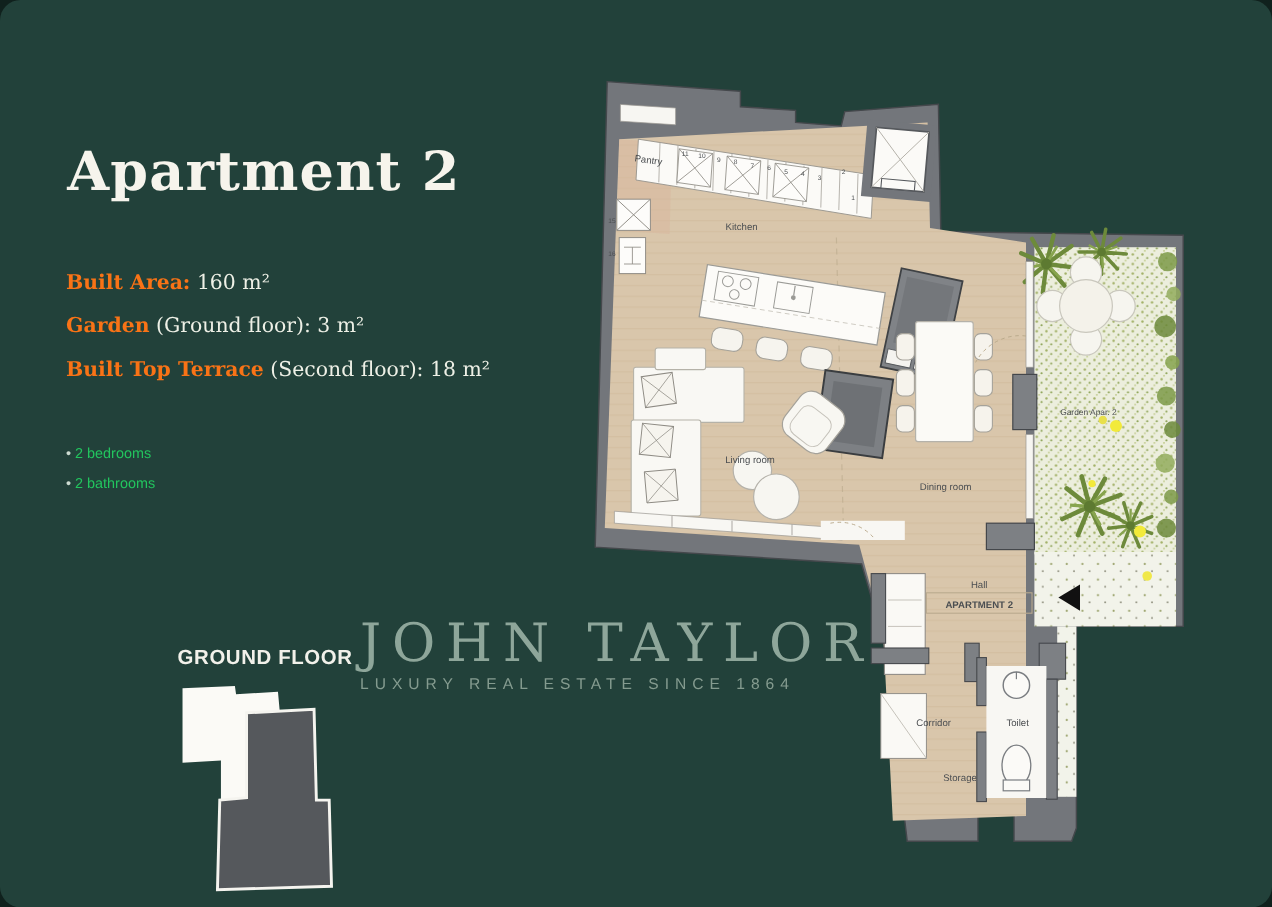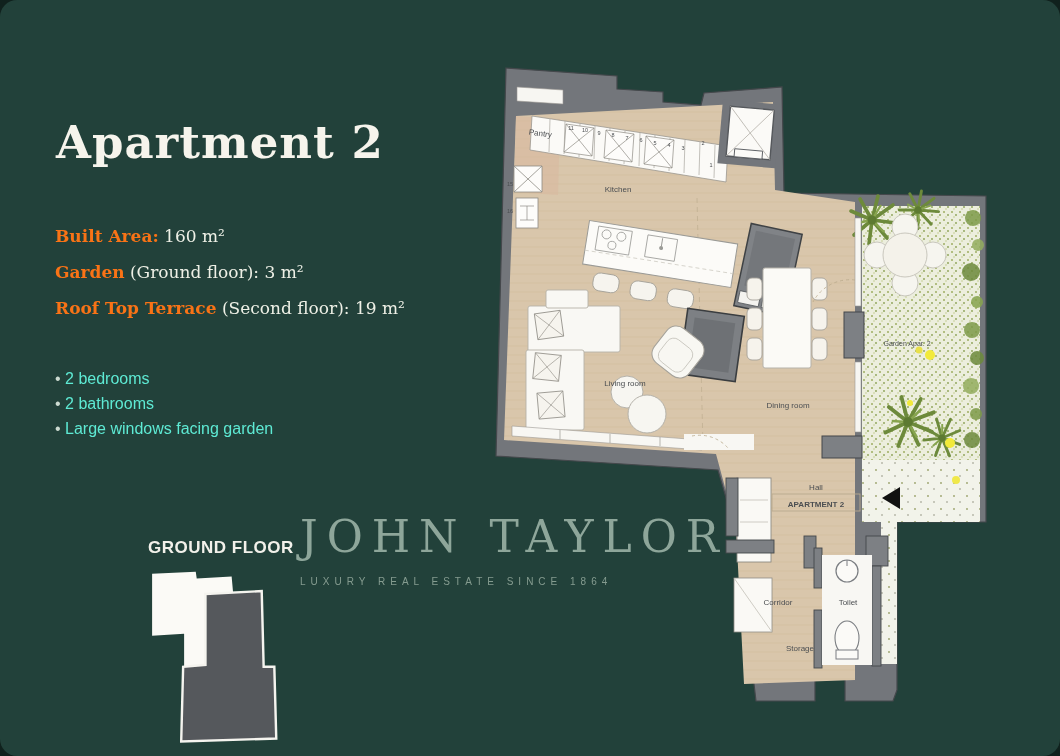--- a/index.html
+++ b/index.html
@@ -12,39 +12,39 @@
   
   .title{
     position:absolute;left:56px;top:116px;
     font-family:"DejaVu Serif",serif;font-weight:600;
     font-size:45px;letter-spacing:1px;color:#f6f4ec;
   }
   .specs{position:absolute;left:55px;top:226px;color:#eef0e6;
     font-family:"DejaVu Serif",serif;font-size:17px;}
   .spec-row{margin-bottom:15px;line-height:21px;}
   .spec-row b{font-weight:700;color:#f97316;}
-  .features{position:absolute;left:55px;top:366px;color:#5eead4;
-    font-size:16px;line-height:25px;}
+  .features{position:absolute;left:55px;top:366px;color:#22c55e;
+    font-size:12px;line-height:25px;}
   .feature{display:block;}
   .feature::before{content:"• ";color:#cddbd1;}
   .floor-label{
     position:absolute;left:148px;top:538px;
     font-size:17px;font-weight:700;letter-spacing:.5px;color:#f2f1ea;
   }
   
   .watermark{
     position:absolute;left:300px;top:511px;width:460px;text-align:left;
     pointer-events:none;
   }
   .wm-brand{
     font-family:"DejaVu Serif",serif;font-size:44px;font-weight:400;
     letter-spacing:9px;color:#9db4a8;opacity:.88;white-space:nowrap;
   }
   .wm-tagline{
-    margin-top:14px;font-size:10px;letter-spacing:5px;color:#8aa094;
+    margin-top:0;font-size:13px;letter-spacing:5px;color:#8aa094;
     opacity:.95;white-space:nowrap;
   }
   
   #plan-svg{position:absolute;left:470px;top:50px;}
   #mini-svg{position:absolute;left:140px;top:562px;}
   svg text{font-family:"Liberation Sans",sans-serif;fill:#4b4e51;}
 </style>
 </head>
 <body>
 
@@ -53,28 +53,27 @@
   <div class="title">Apartment 2</div>
 
   <div class="specs">
     <div class="spec-row">
       <b>Built Area:</b><span> 160 m²</span>
     </div>
     <div class="spec-row">
       <b>Garden</b><span> (Ground floor): 3 m²</span>
     </div>
     <div class="spec-row">
-      <b>Roof Top Terrace</b><span> (Second floor): 19 m²</span>
+      <b>Built Top Terrace</b><span> (Second floor): 18 m²</span>
     </div>
   </div>
 
   <div class="features">
     <span class="feature">2 bedrooms</span>
     <span class="feature">2 bathrooms</span>
-    <span class="feature">Large windows facing garden</span>
   </div>
 
   <div class="floor-label">GROUND FLOOR</div>
 
   <div class="watermark">
     <div class="wm-brand">JOHN TAYLOR</div>
     <div class="wm-tagline">LUXURY REAL ESTATE SINCE 1864</div>
   </div>
 
   <svg id="mini-svg" width="160" height="194" viewBox="0 0 160 200">

